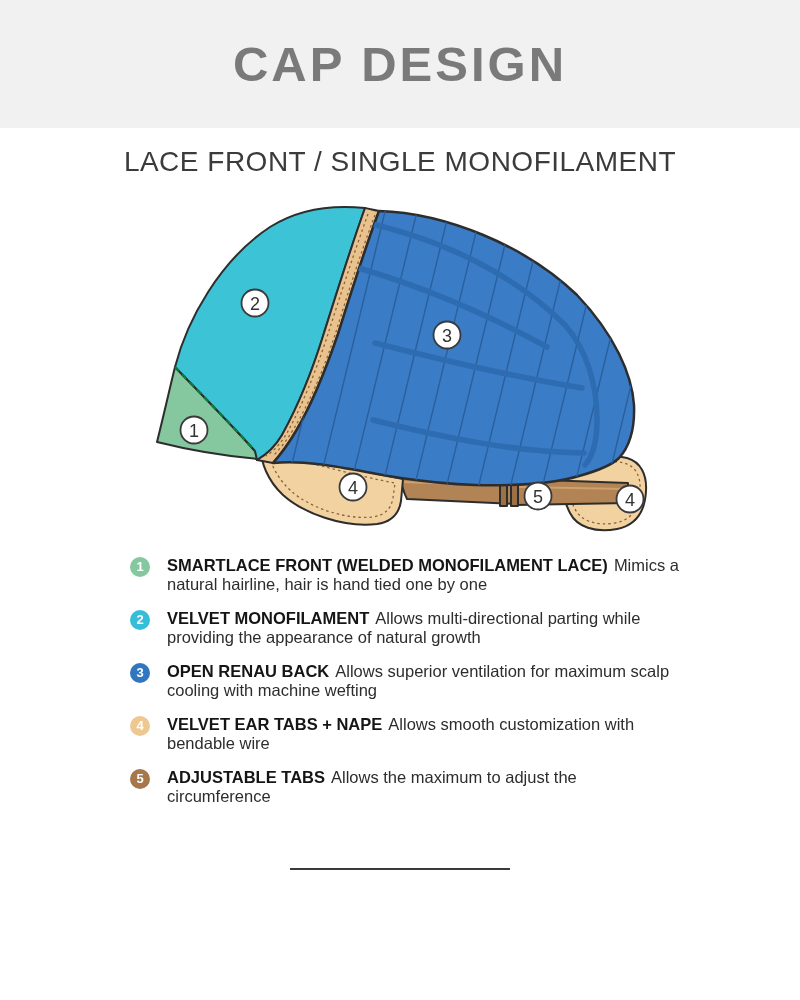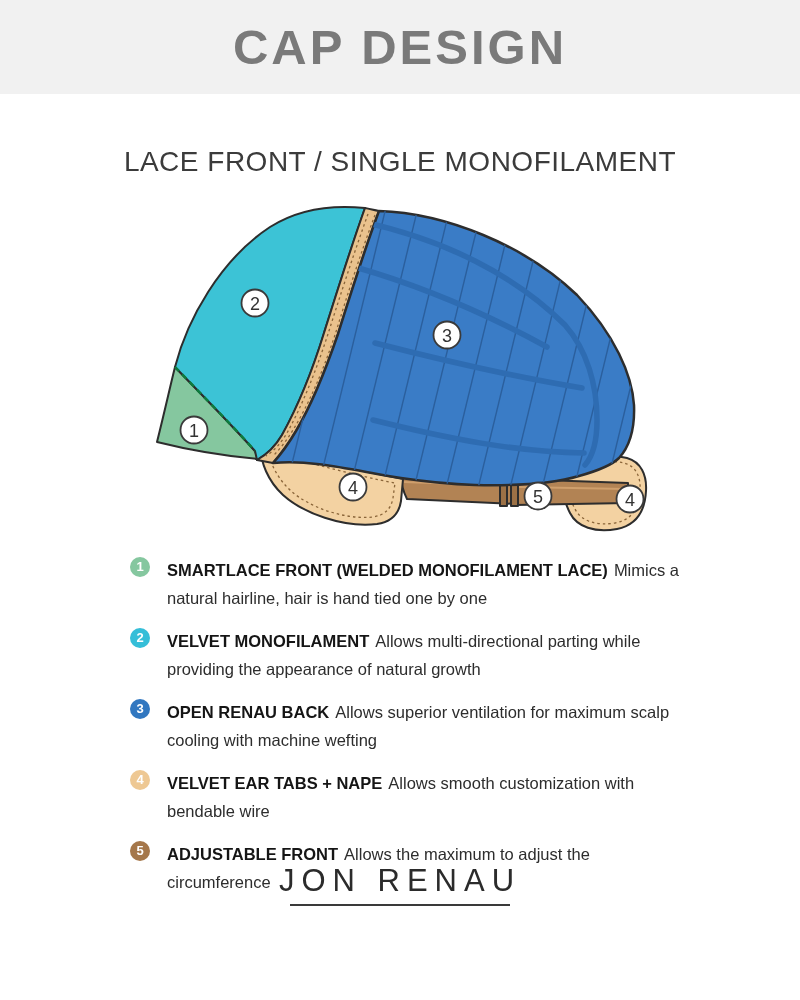--- a/index.html
+++ b/index.html
@@ -1,21 +1,21 @@
 <!DOCTYPE html>
 <html style="--header_bg: #f1f1f1; --header_text: #7a7a7a; --subtitle_text: #3b3b3b; --green: #85c79f; --green_dash: #0d7c3e; --teal: #3cc3d6; --blue: #3a7cc6; --weft: #2b5f9d; --branch: #2e6cb2; --strip: #eac28d; --tab: #f3d2a2; --stitch: #8a6539; --strap: #b28354; --buckle: #9c7146; --strap_hl: #cf9f6c; --outline: #2d2d2d; --brand: #2b2b2b;"><head>
 <meta charset="utf-8">
 <style>
   html,body{margin:0;padding:0;}
   body{
     width:800px;height:1000px;position:relative;background:#ffffff;
     font-family:"Liberation Sans",sans-serif;overflow:hidden;
   }
   .header{
-    position:absolute;left:0;top:0;width:800px;height:94px;
+    position:absolute;left:0;top:0;width:800px;height:128px;
     background:var(--header_bg);display:flex;align-items:center;justify-content:center;
   }
   .header-title{
     font-size:49px;font-weight:bold;color:var(--header_text);
     letter-spacing:3px;
   }
   .subtitle{
     position:absolute;left:0;top:146px;width:800px;text-align:center;
     font-size:28px;color:var(--subtitle_text);letter-spacing:0.5px;
   }
@@ -38,21 +38,21 @@
   .callout-circle{fill:#ffffff;stroke:#3a3a3a;stroke-width:1.8;}
   .callout-num{font-family:"Liberation Sans",sans-serif;font-size:18px;fill:#333333;text-anchor:middle;}
 
   .legend{position:absolute;left:130px;top:556px;width:560px;}
   .legend-item{display:flex;align-items:flex-start;margin-bottom:15px;}
   .legend-marker{
     flex:none;width:20px;height:20px;border-radius:50%;margin-top:1px;
     color:#ffffff;font-size:13px;font-weight:bold;line-height:20px;text-align:center;
   }
   .legend-text{
-    margin:0 0 0 17px;width:515px;font-size:16.5px;line-height:28px;color:#2d2d2d;
+    margin:0 0 0 17px;width:515px;font-size:16.5px;line-height:19px;color:#2d2d2d;
   }
   .legend-title{font-weight:bold;color:#151515;}
   .legend-desc{margin-left:6px;}
 
   .footer{position:absolute;left:0;top:863px;width:800px;text-align:center;color:var(--brand);}
   .brand-top{font-size:31px;letter-spacing:7px;}
   .brand-divider{width:220px;border:none;border-top:2px solid #3a3a3a;margin:5px auto 4px auto;}
   .brand-bottom{font-size:31px;letter-spacing:5px;}
 </style>
 </head>
@@ -160,20 +160,19 @@
     <p class="legend-text"><span class="legend-title">OPEN RENAU BACK</span><span class="legend-desc">Allows superior ventilation for maximum scalp cooling with machine wefting</span></p>
   </div>
 
   <div class="legend-item">
     <span class="legend-marker" style="background: rgb(238, 200, 147);">4</span>
     <p class="legend-text"><span class="legend-title">VELVET EAR TABS + NAPE</span><span class="legend-desc">Allows smooth customization with bendable wire</span></p>
   </div>
 
   <div class="legend-item">
     <span class="legend-marker" style="background: rgb(165, 119, 74);">5</span>
-    <p class="legend-text"><span class="legend-title">ADJUSTABLE FRONT</span><span class="legend-desc">Allows the maximum to adjust the circumference</span></p>
+    <p class="legend-text"><span class="legend-title">ADJUSTABLE TABS</span><span class="legend-desc">Allows the maximum to adjust the circumference</span></p>
   </div>
 </div>
 
 <div class="footer">
-  <div class="brand-top">JON RENAU</div>
   <hr class="brand-divider">
 </div>
 
 </body></html>

